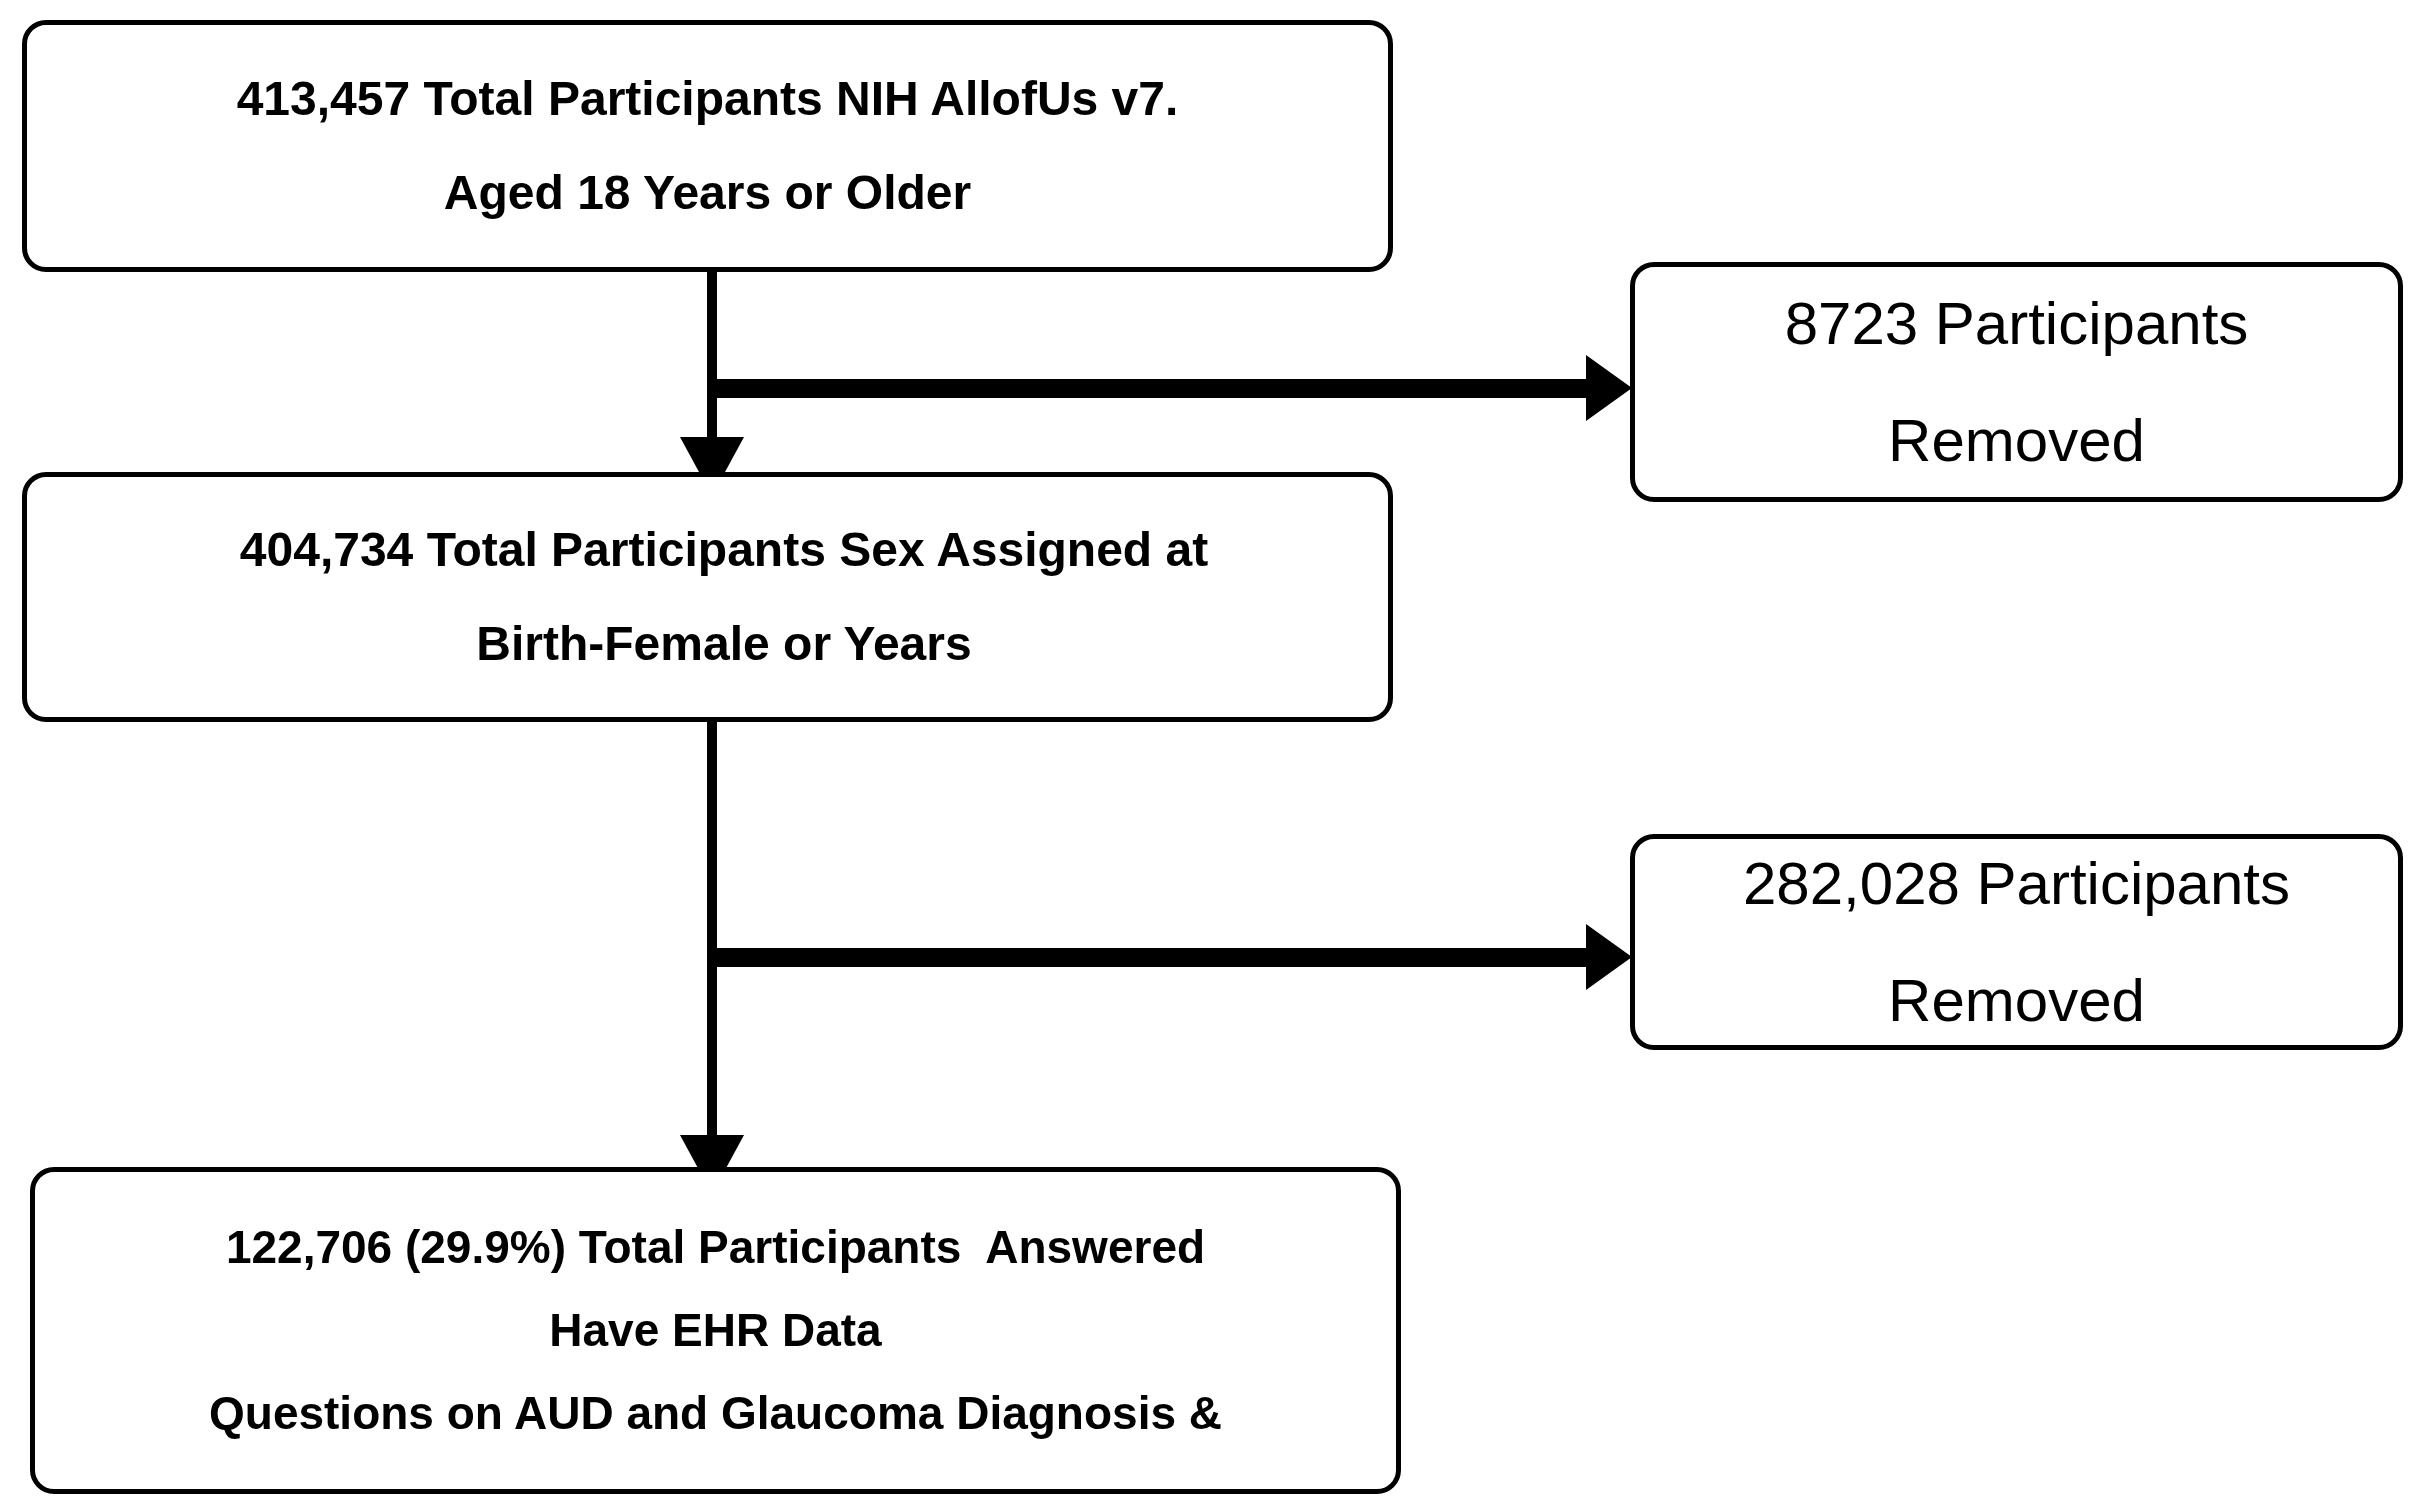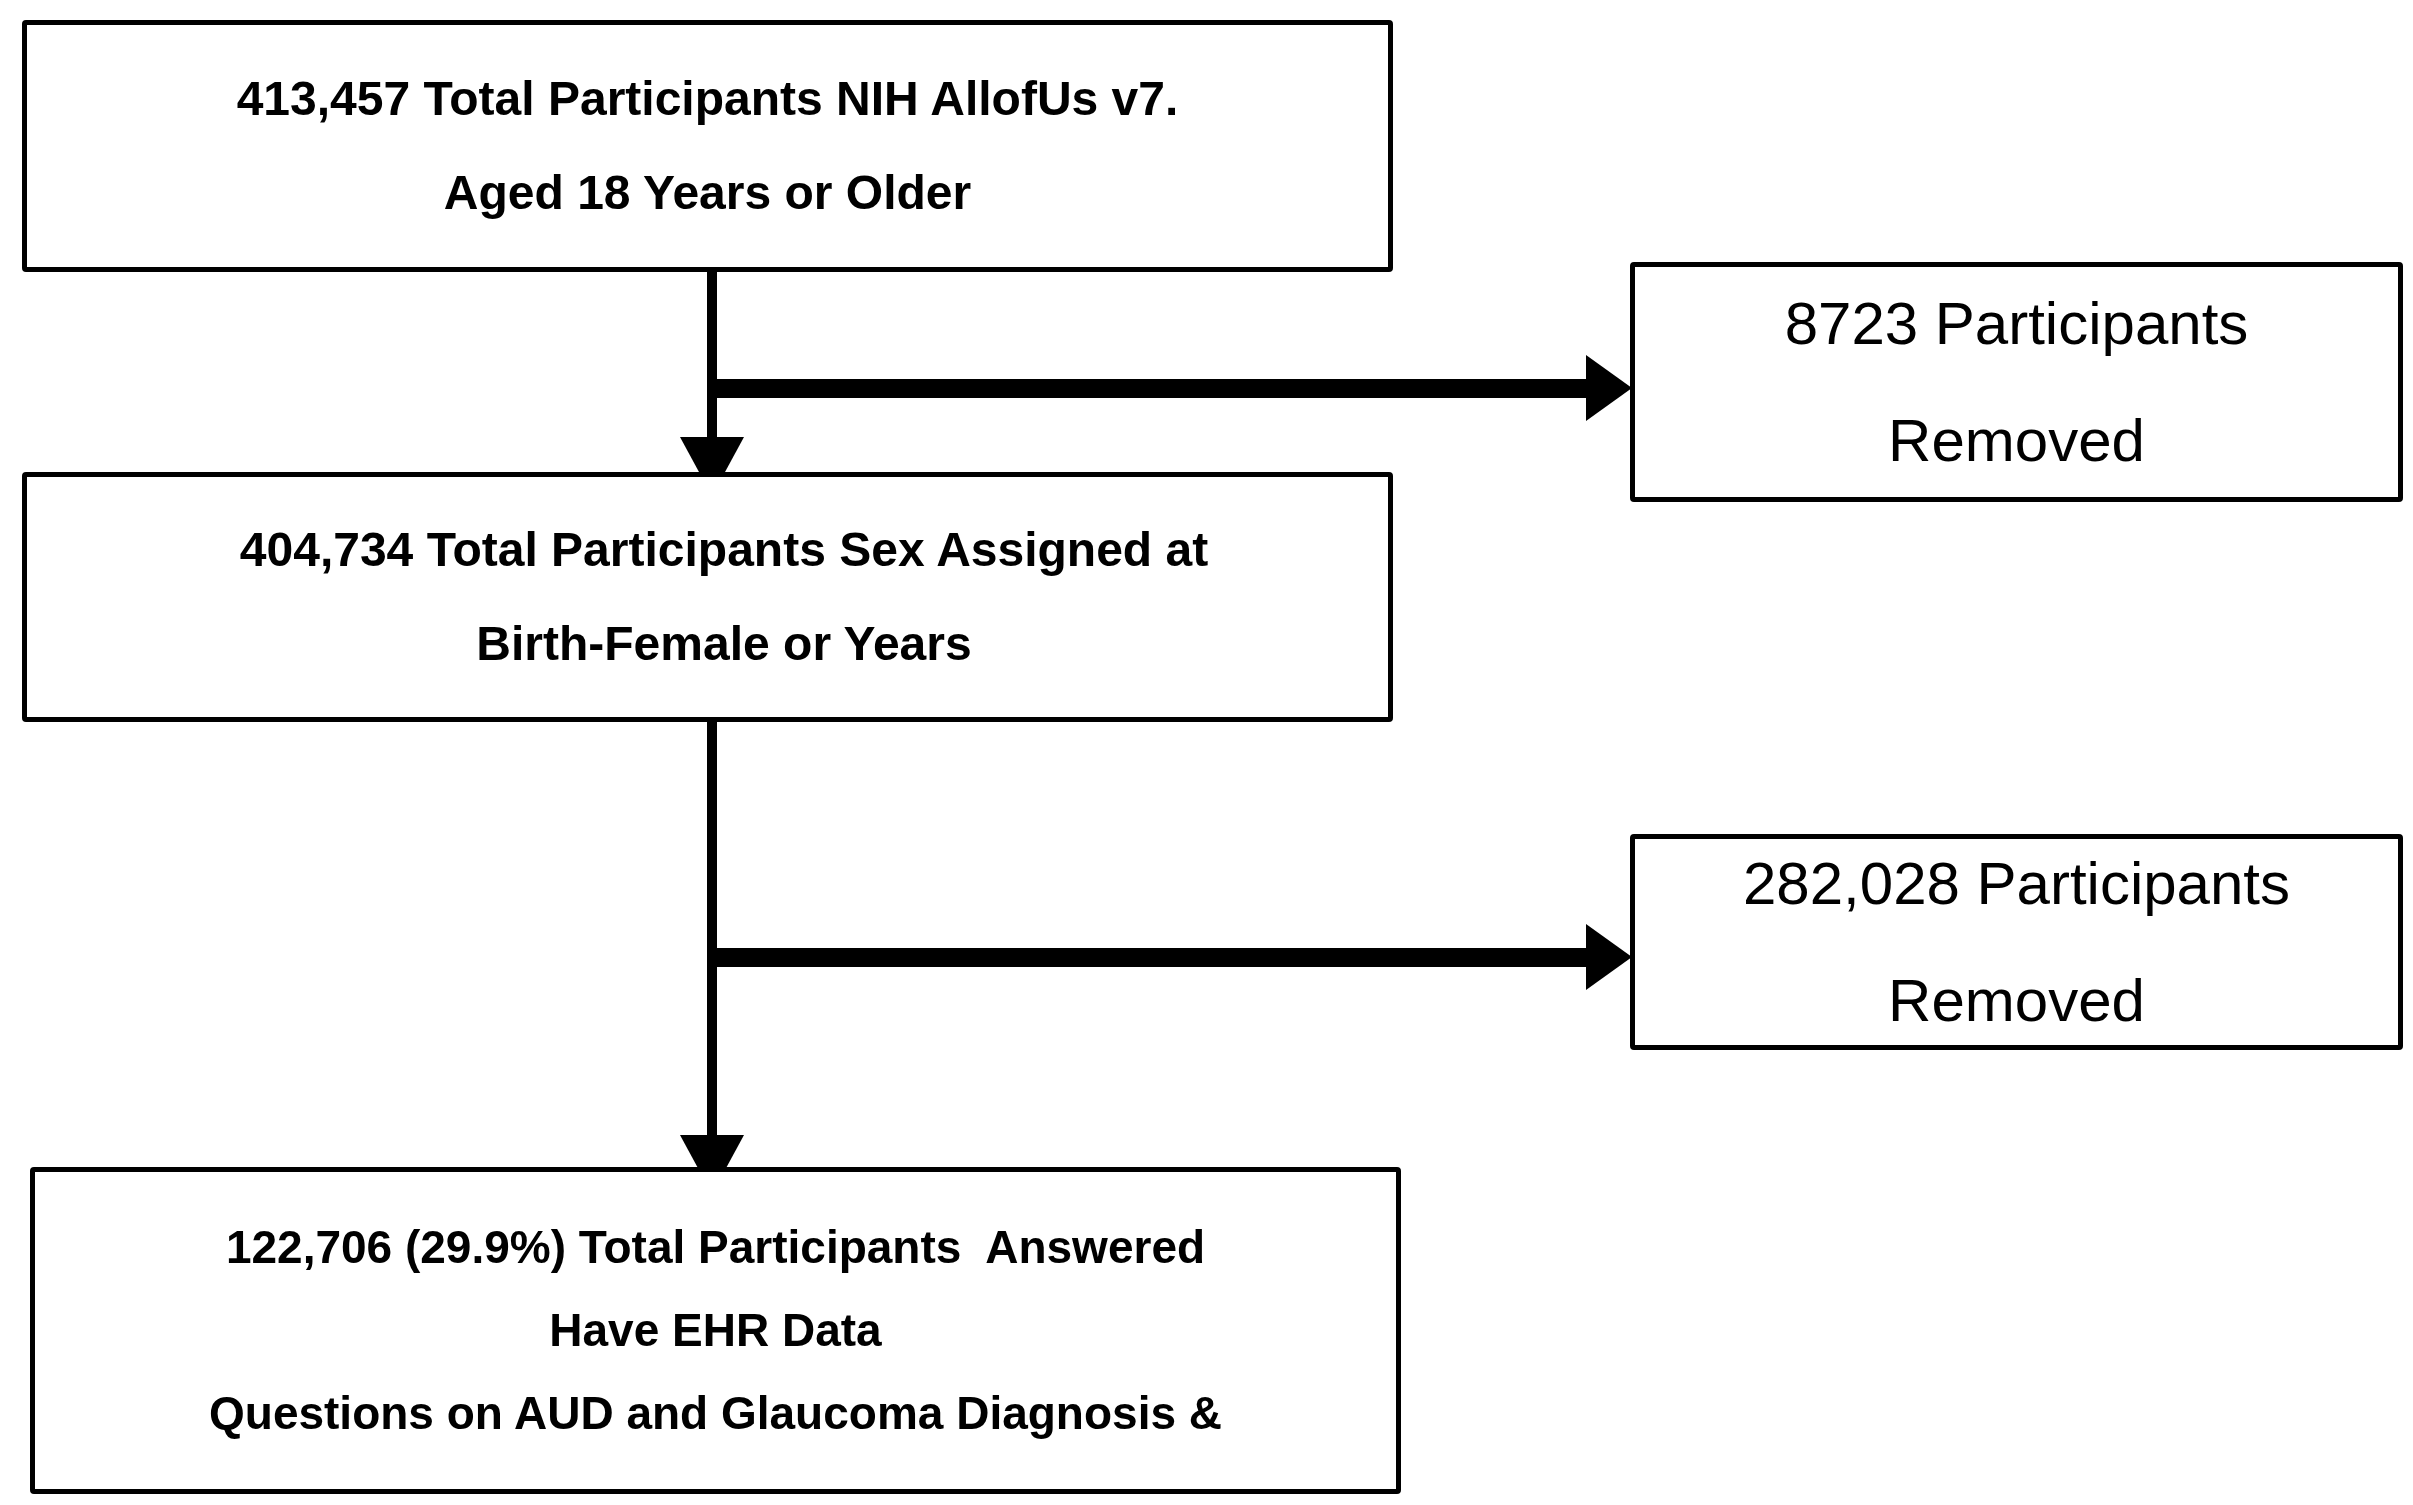--- a/index.html
+++ b/index.html
@@ -12,21 +12,21 @@
     width: 2413px;
     height: 1505px;
     background: #ffffff;
     font-family: "Liberation Sans", sans-serif;
     color: #000000;
   }
   .box {
     position: absolute;
     background: #ffffff;
     border: 5px solid #000000;
-    border-radius: 4px;
+    border-radius: 24px;
     display: flex;
     flex-direction: column;
     justify-content: center;
     align-items: center;
     box-sizing: border-box;
   }
   .box .line {
     white-space: pre;
   }
   .main-box .line {

